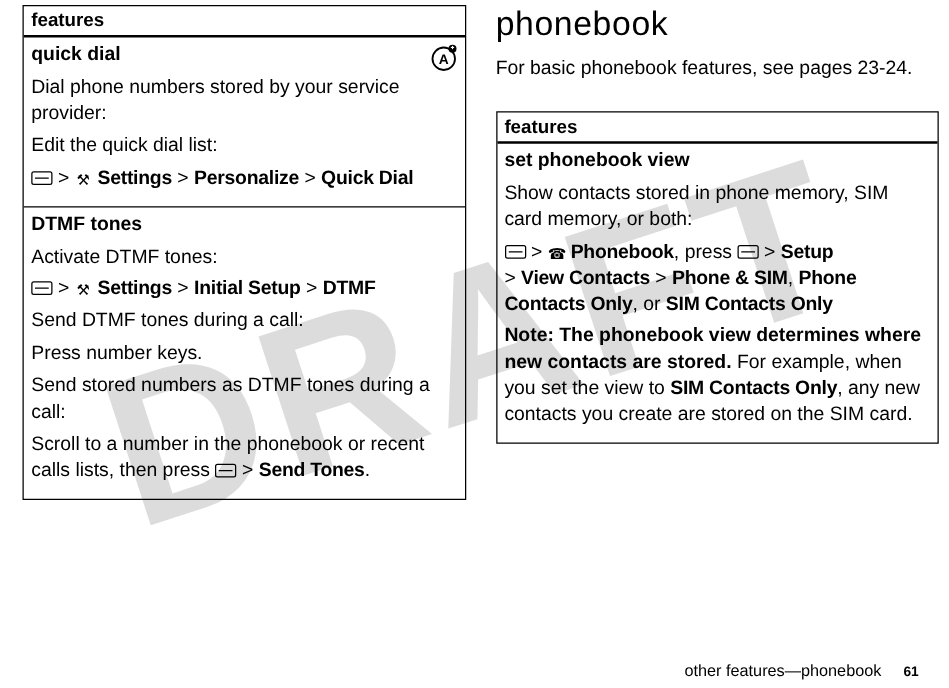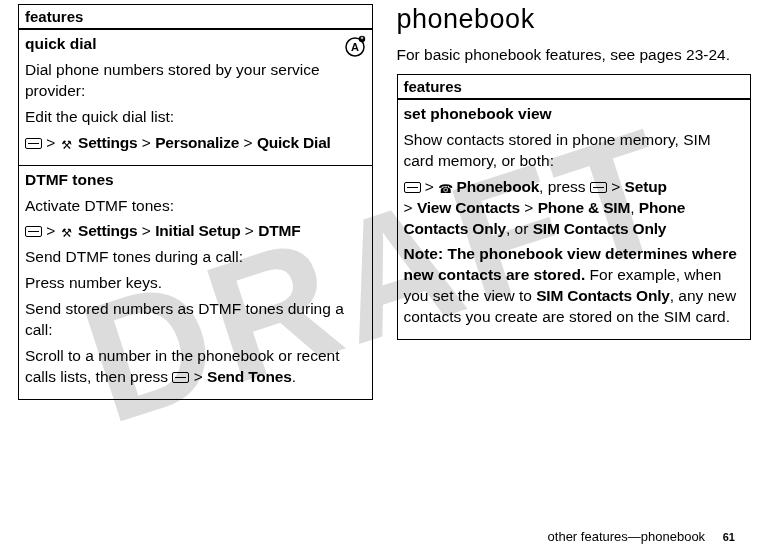--- a/index.html
+++ b/index.html
@@ -88,21 +88,21 @@
   .small-glyph { font-size: 12px; }
   .section-title {
     font-size: 27px;
     font-family: Arial, sans-serif;
     margin: 0 0 10px 0;
     letter-spacing: 0.5px;
   }
   .intro {
     font-size: 15.5px;
     line-height: 1.35;
-    margin-bottom: 8px;
+    margin-bottom: 23px;
   }
   .a-badge {
     float: right;
     margin-left: 6px;
   }
   .footer {
     position: absolute;
     bottom: 6px;
     right: 24px;
     font-size: 13px;

